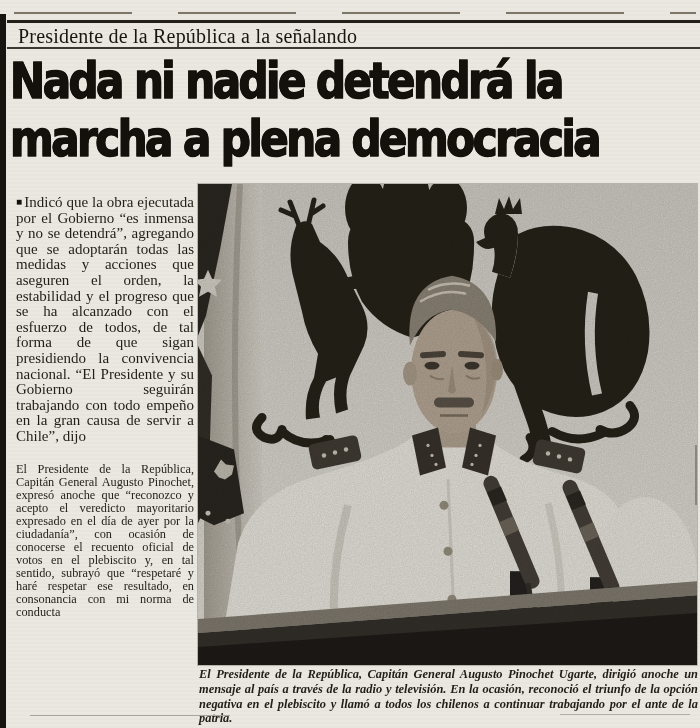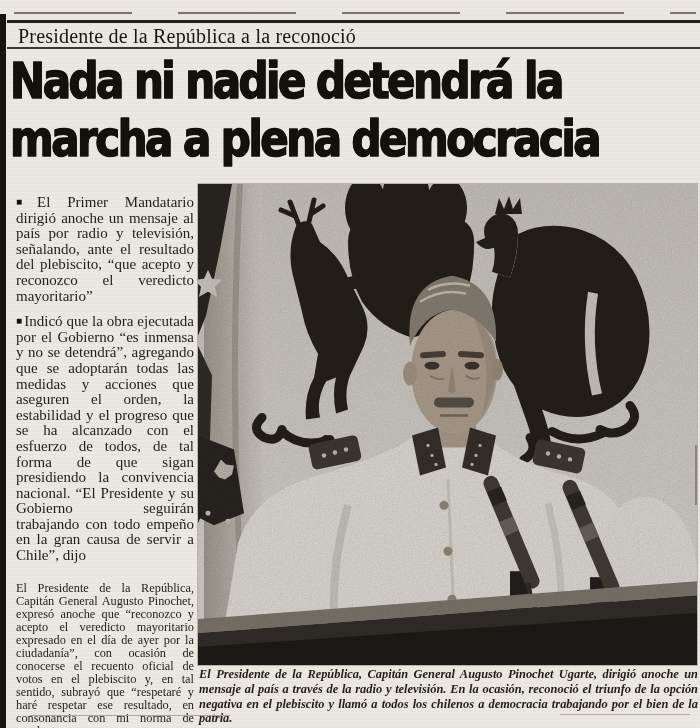--- a/index.html
+++ b/index.html
@@ -49,30 +49,29 @@
 </style>
 </head>
 <body>
 
 <div class="page">
 
   <div class="edge-bar"></div>
   <div class="top-broken"></div>
   <div class="top-rule"></div>
 
-  <div class="kicker">Presidente de la República a la reconoció</div>
+  <div class="kicker">Presidente de la República a la señalando</div>
   <div class="kicker-rule"></div>
 
   <div class="headline">
     <div>Nada ni nadie detendrá la</div>
     <div>marcha a plena democracia</div>
   </div>
 
   <div class="column">
-    <p class="para"><span class="bullet">■</span><span>El Primer Mandatario dirigió anoche un mensaje al país por radio y televisión, señalando, ante el resultado del plebiscito, “que acepto y reconozco el veredicto mayoritario”</span></p>
     <p class="para"><span class="bullet">■</span><span>Indicó que la obra ejecutada por el Gobierno “es inmensa y no se detendrá”, agregando que se adoptarán todas las medidas y acciones que aseguren el orden, la estabilidad y el progreso que se ha alcanzado con el esfuerzo de todos, de tal forma de que sigan presidiendo la convivencia nacional. “El Presidente y su Gobierno seguirán trabajando con todo empeño en la gran causa de servir a Chile”, dijo</span></p>
     <p class="para closing">El Presidente de la República, Capitán General Augusto Pinochet, expresó anoche que “reconozco y acepto el veredicto mayoritario expresado en el día de ayer por la ciudadanía”, con ocasión de conocerse el recuento oficial de votos en el plebiscito y, en tal sentido, subrayó que “respetaré y haré respetar ese resultado, en consonancia con mi norma de conducta</p>
 
   </div>
 
   <div class="photo-frame">
     <svg viewBox="0 0 499 482" preserveAspectRatio="none">
       <defs>
         <linearGradient id="pg" x1="0" y1="0" x2="0" y2="1">
           <stop offset="0" stop-color="#d3cfc7"></stop>
@@ -197,18 +196,18 @@
       <g>
         <polygon points="0,436 499,398 499,412 0,450" fill="#837d71"></polygon>
         <polygon points="0,450 499,412 499,482 0,482" fill="#35312b"></polygon>
         <polygon points="0,464 499,430 499,482 0,482" fill="#1f1c18"></polygon>
       </g>
 
       <rect width="499" height="482" filter="url(#grain)" opacity="0.16"></rect>
     </svg>
   </div>
 
-  <div class="caption">El Presidente de la República, Capitán General Augusto Pinochet Ugarte, dirigió anoche un mensaje al país a través de la radio y televisión. En la ocasión, reconoció el triunfo de la opción negativa en el plebiscito y llamó a todos los chilenos a democracia trabajando por el bien de la patria.</div>
+  <div class="caption">El Presidente de la República, Capitán General Augusto Pinochet Ugarte, dirigió anoche un mensaje al país a través de la radio y televisión. En la ocasión, reconoció el triunfo de la opción negativa en el plebiscito y llamó a todos los chilenos a continuar trabajando por el ante de la patria.</div>
 
   <div class="bottom-artifact"></div>
   <div class="bottom-artifact2"></div>
   <div class="right-artifact"></div>
 </div>
 
 </body></html>

